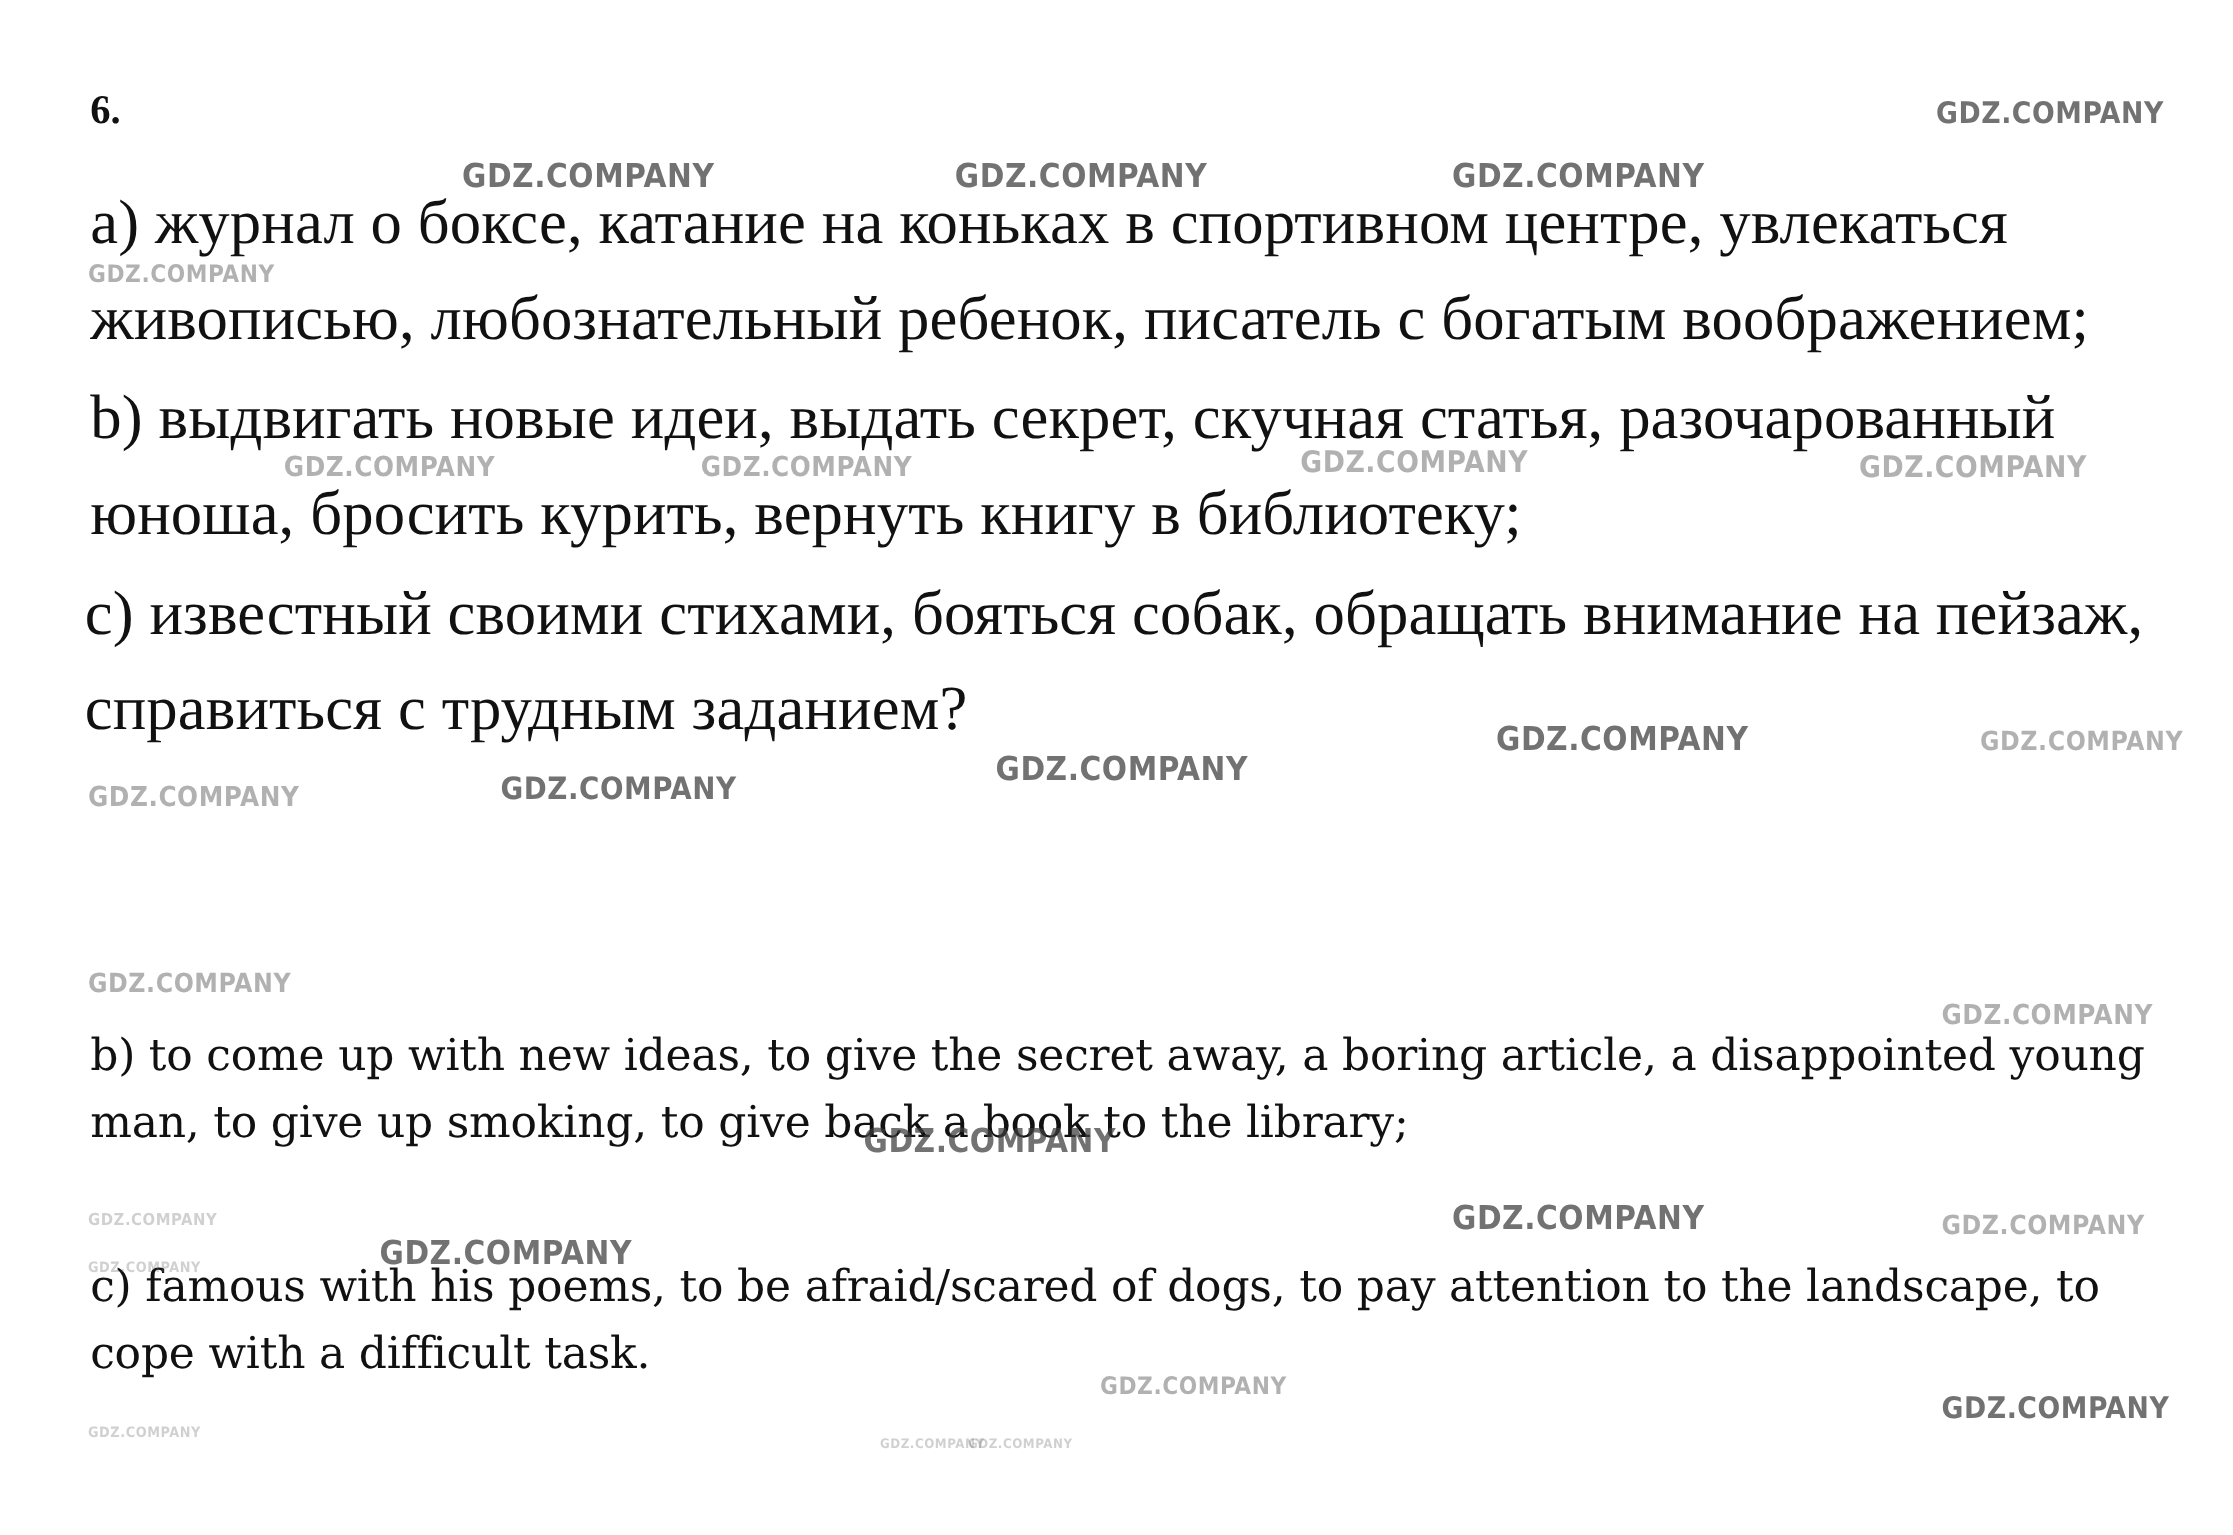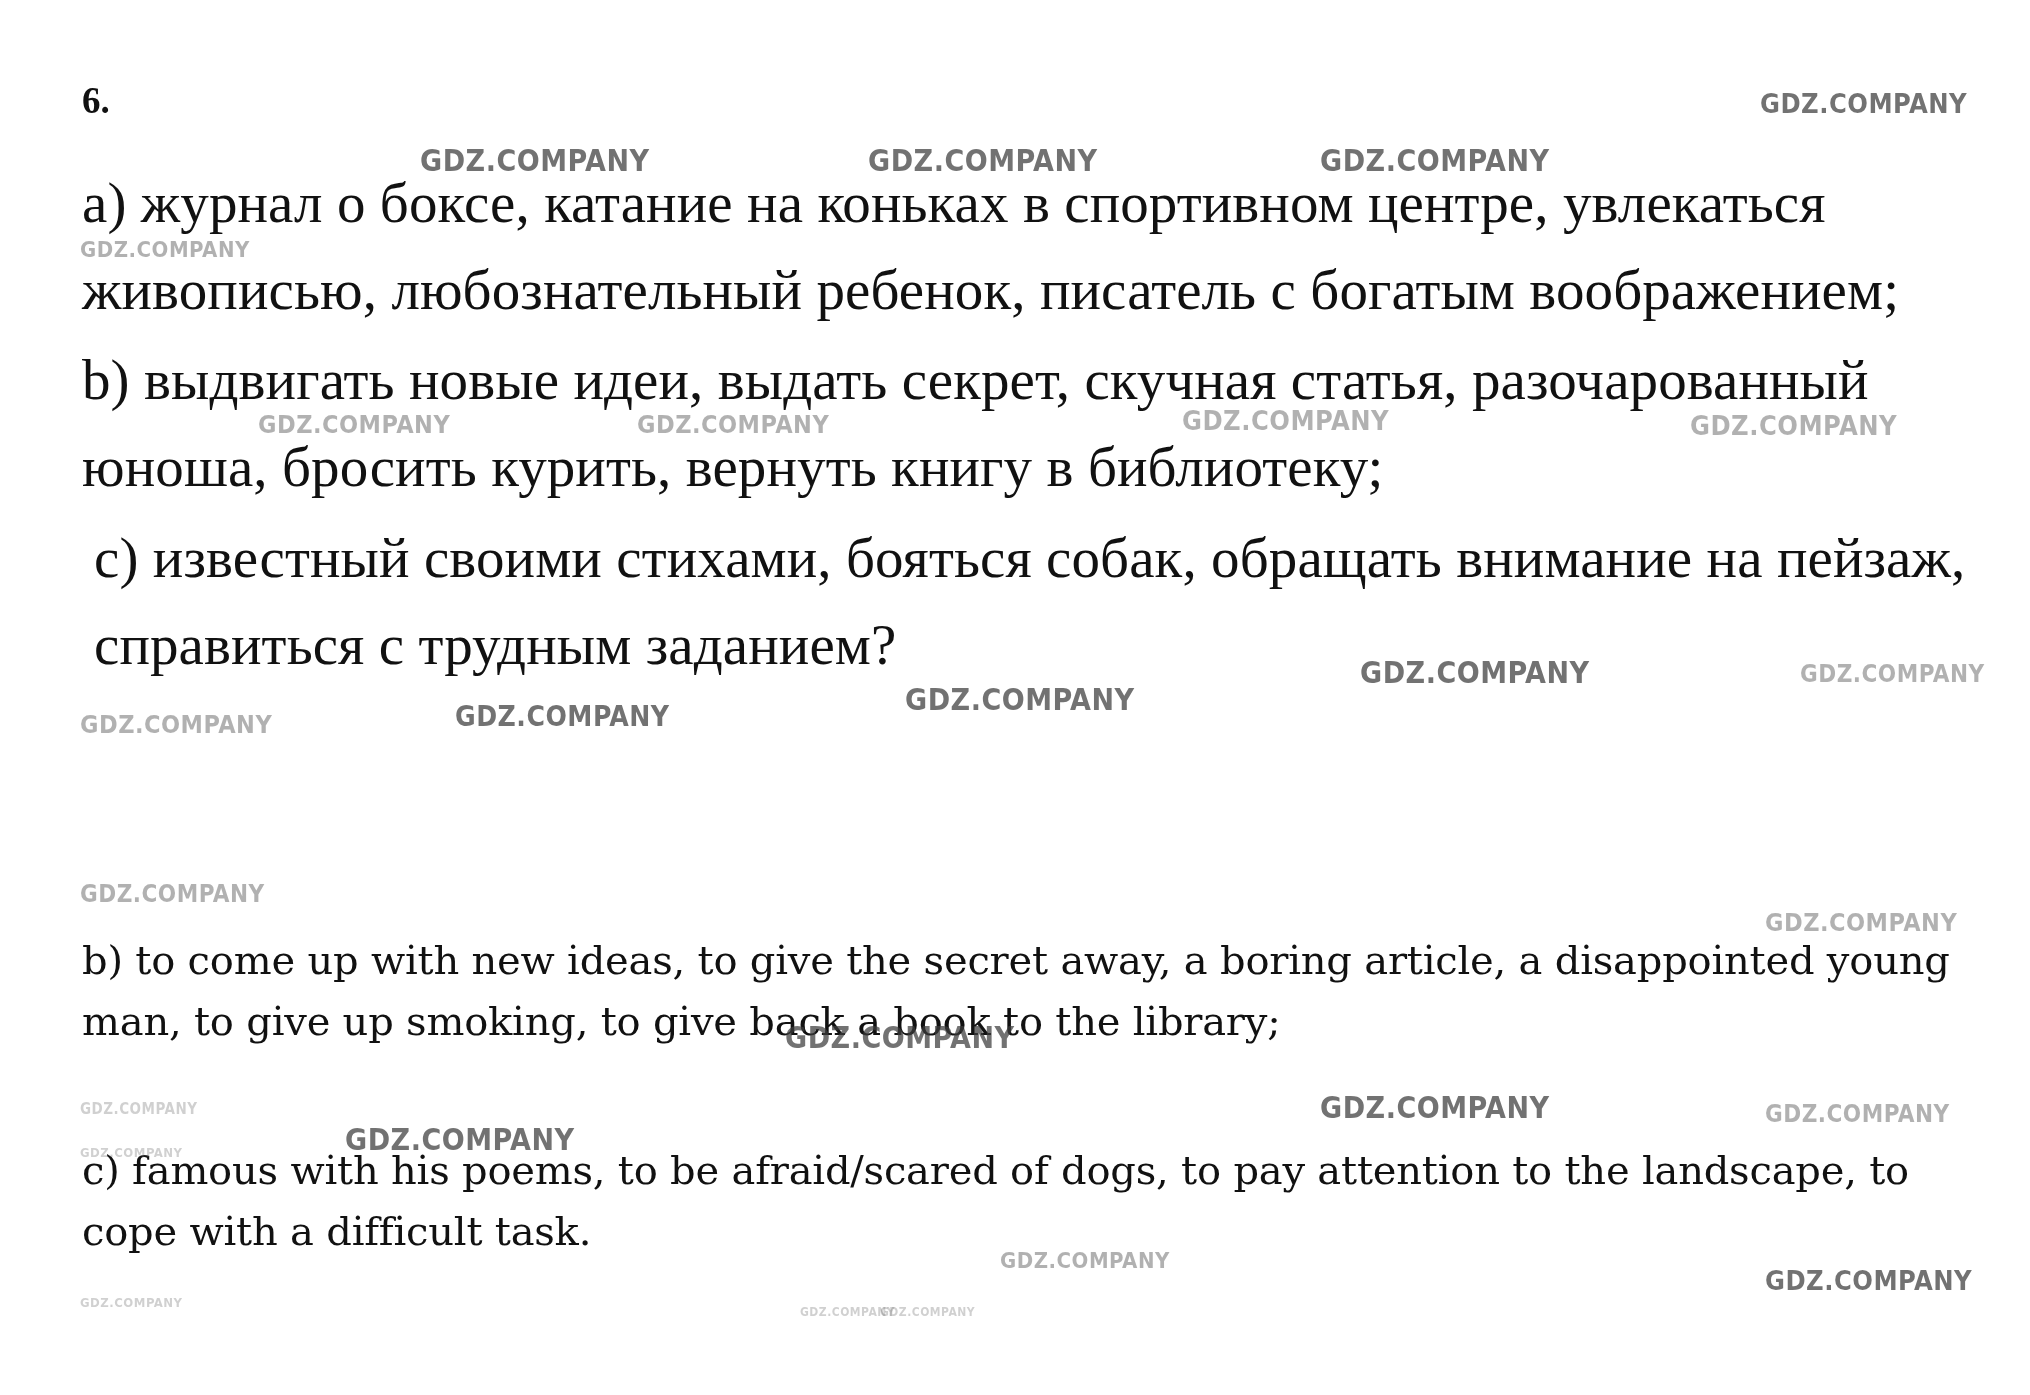--- a/index.html
+++ b/index.html
@@ -47,21 +47,21 @@
     font-size: 57px;
   }
   .para.en {
     font-family: "DejaVu Serif", serif;
     font-size: 40px;
     letter-spacing: -0.2px;
   }
 
   .block-a-ru { left: 82px; top: 160px; width: 1890px; }
   .block-b-ru { left: 82px; top: 337px; width: 1890px; }
-  .block-c-ru { left: 94px; top: 515px; width: 1890px; }
+  .block-c-ru { left: 77px; top: 515px; width: 1890px; }
 
   .block-a-en { left: 82px; top: 718px; width: 1930px; }
   .block-b-en { left: 82px; top: 930px; width: 1930px; }
   .block-c-en { left: 82px; top: 1140px; width: 1930px; }
 
   
   .wm {
     position: absolute;
     font-family: "DejaVu Sans Condensed", "DejaVu Sans", sans-serif;
     color: #3d3d3d;

